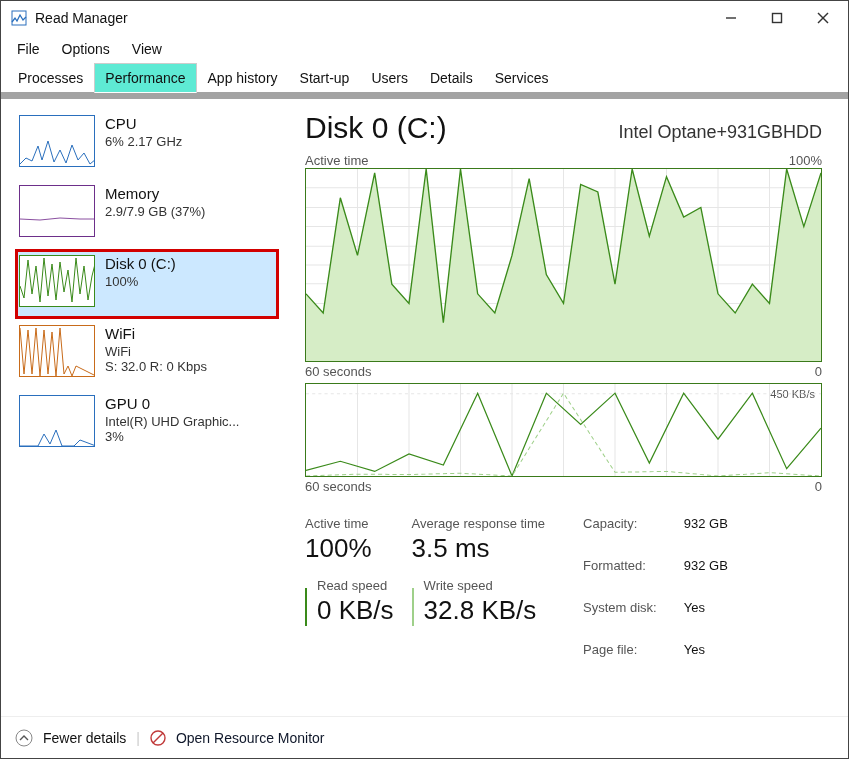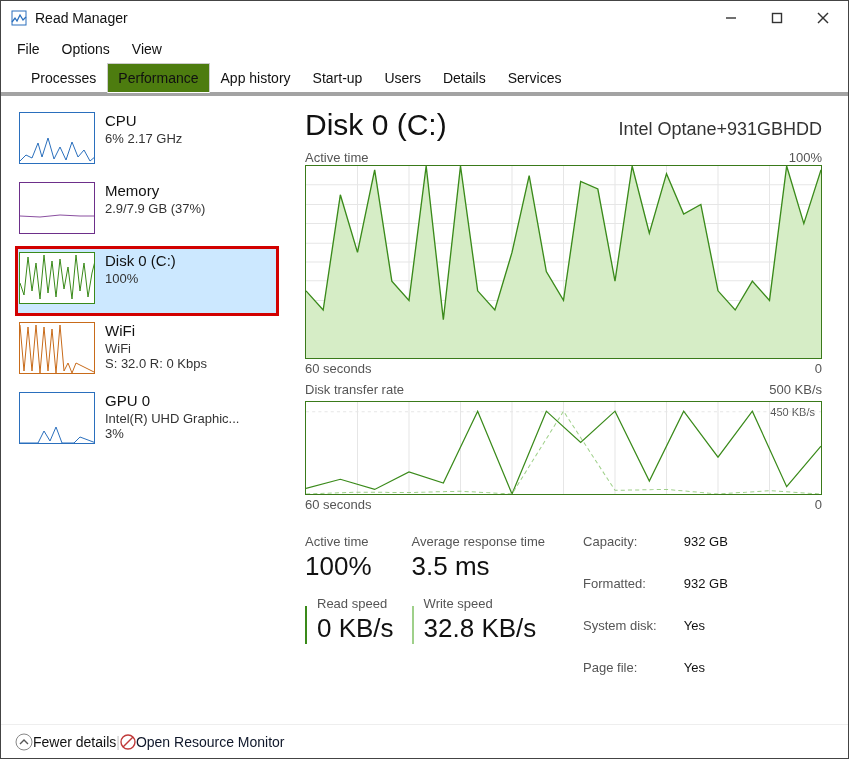--- a/index.html
+++ b/index.html
@@ -5,23 +5,23 @@
   * { box-sizing: border-box; }
   body { margin: 0; font-family: "Segoe UI", sans-serif; font-size: 13px; color: #111; background: #fff; width: 849px; }
   .window { border: 1px solid #444; width: 849px; height: 759px; display: flex; flex-direction: column; background: #fff; }
   .titlebar { height: 34px; display: flex; align-items: center; padding: 0 2px 0 10px; }
   .titlebar .icon { width: 16px; height: 16px; margin-right: 8px; }
   .titlebar .title { flex: 1; font-size: 14px; }
   .winbtns { display: flex; }
   .winbtn { width: 46px; height: 30px; display: flex; align-items: center; justify-content: center; }
   .menubar { display: flex; gap: 14px; padding: 4px 12px; font-size: 14px; }
   .menubar span { padding: 2px 4px; }
-  .tabstrip { display: flex; border-bottom: 4px solid #a3a3a3; padding: 0 19px; font-size: 14px; }
+  .tabstrip { display: flex; border-bottom: 7px solid #a3a3a3; padding: 0 6px; font-size: 14px; }
   .tab { padding: 6px 10px 6px 10px; border: 1px solid transparent; margin-bottom: -1px; }
-  .tab.active { border: 1px solid #ccc; border-bottom: 1px solid #fff; background: #4d7c0f; }
+  .tab.active { border: 1px solid #ccc; border-bottom: 1px solid #fff; background: #5eead4; }
   .content { flex: 1; display: flex; overflow: hidden; }
   .sidebar { width: 288px; padding: 10px 10px 10px 14px; overflow-y: auto; }
   .side-item { display: flex; gap: 10px; padding: 6px 4px 12px 4px; cursor: default; }
   .side-item.highlight { background: #cce8ff; border: 3px solid #d20000; padding: 3px 1px 9px 1px; }
   .thumb { width: 76px; height: 52px; border: 1px solid #999; position: relative; overflow: hidden; background: #fff; }
   .thumb.blue { border-color: #2a6fbd; }
   .thumb.purple { border-color: #6d2f8a; }
   .thumb.green { border-color: #3a8a1a; }
   .thumb.orange { border-color: #c86b1a; }
   .thumb svg { position: absolute; top: 0; left: 0; }
@@ -37,21 +37,21 @@
   .chartbox.small { height: 94px; margin-top: 4px; }
   .chartbox svg { position: absolute; inset: 0; width: 100%; height: 100%; }
   .gridv, .gridh { stroke: #e6e6e6; stroke-width: 1; }
   .stats { display: flex; gap: 18px; margin-top: 22px; }
   .statcol { display: flex; flex-direction: column; }
   .statlabel { color: #555; font-size: 13px; }
   .statval { font-size: 26px; font-weight: 400; margin-top: 2px; }
   .divbar { width: 2px; background: #3a8a1a; height: 38px; margin-right: 10px; align-self: flex-end; }
   .kv { display: grid; grid-template-columns: auto auto; column-gap: 22px; row-gap: 4px; font-size: 13px; margin-left: 20px; gap: 27px; }
   .kv .k { color: #555; }
-  .footer { height: 34px; border-top: 1px solid #eee; display: flex; align-items: center; padding: 0 14px; font-size: 14px; }
+  .footer { height: 42px; border-top: 1px solid #eee; display: flex; align-items: center; padding: 0 14px; gap: 10px; font-size: 14px; }
   .link { color: #0f172a; cursor: pointer; }
   svg.icon-mono { stroke: #333; fill: none; stroke-width: 1.4; }
   .chart-val-label { position: absolute; top: 4px; right: 6px; font-size: 11px; color: #555; }
 </style>
 </head>
 <body>
 
 <div class="window">
 
   <div class="titlebar">
@@ -198,24 +198,20 @@
           </g>
           <polygon id="area1" fill="#d6edc6" stroke="none" points="0,194 0,126.10000000000001 16.666666666666668,145.5 33.333333333333336,29.099999999999994 50,87.3 66.66666666666667,3.8799999999999955 83.33333333333333,116.39999999999999 100,135.8 116.66666666666667,0 133.33333333333334,155.2 150,0 166.66666666666666,126.10000000000001 183.33333333333331,145.5 200,87.3 216.66666666666669,9.700000000000017 233.33333333333334,106.7 250,135.8 266.6666666666667,15.519999999999982 283.3333333333333,23.28 300,116.39999999999999 316.66666666666663,0 333.3333333333333,67.89999999999999 350,7.760000000000019 366.66666666666663,48.5 383.33333333333337,38.79999999999998 400,126.10000000000001 416.6666666666667,145.5 433.33333333333337,116.39999999999999 450,135.8 466.6666666666667,0 483.3333333333333,58.20000000000002 500,3.8799999999999955 500,194"></polygon>
           <polyline id="line1" fill="none" stroke="#3a8a1a" stroke-width="1.3" points="0,126.10000000000001 16.666666666666668,145.5 33.333333333333336,29.099999999999994 50,87.3 66.66666666666667,3.8799999999999955 83.33333333333333,116.39999999999999 100,135.8 116.66666666666667,0 133.33333333333334,155.2 150,0 166.66666666666666,126.10000000000001 183.33333333333331,145.5 200,87.3 216.66666666666669,9.700000000000017 233.33333333333334,106.7 250,135.8 266.6666666666667,15.519999999999982 283.3333333333333,23.28 300,116.39999999999999 316.66666666666663,0 333.3333333333333,67.89999999999999 350,7.760000000000019 366.66666666666663,48.5 383.33333333333337,38.79999999999998 400,126.10000000000001 416.6666666666667,145.5 433.33333333333337,116.39999999999999 450,135.8 466.6666666666667,0 483.3333333333333,58.20000000000002 500,3.8799999999999955"></polyline>
         </svg>
       </div>
       <div class="chartlabels">
         <span>60 seconds</span>
         <span>0</span>
       </div>
 
-      <div class="chartlabels" style="margin-top:6px">
-        <span>Disk transfer rate</span>
-        <span>500 KB/s</span>
-      </div>
       <div class="chartbox small">
         <div class="chart-val-label">450 KB/s</div>
         <svg viewBox="0 0 500 94" preserveAspectRatio="none">
           <g>
             <line class="gridv" x1="50" y1="0" x2="50" y2="94"></line>
               <line class="gridv" x1="100" y1="0" x2="100" y2="94"></line>
               <line class="gridv" x1="150" y1="0" x2="150" y2="94"></line>
               <line class="gridv" x1="200" y1="0" x2="200" y2="94"></line>
               <line class="gridv" x1="250" y1="0" x2="250" y2="94"></line>
               <line class="gridv" x1="300" y1="0" x2="300" y2="94"></line>

